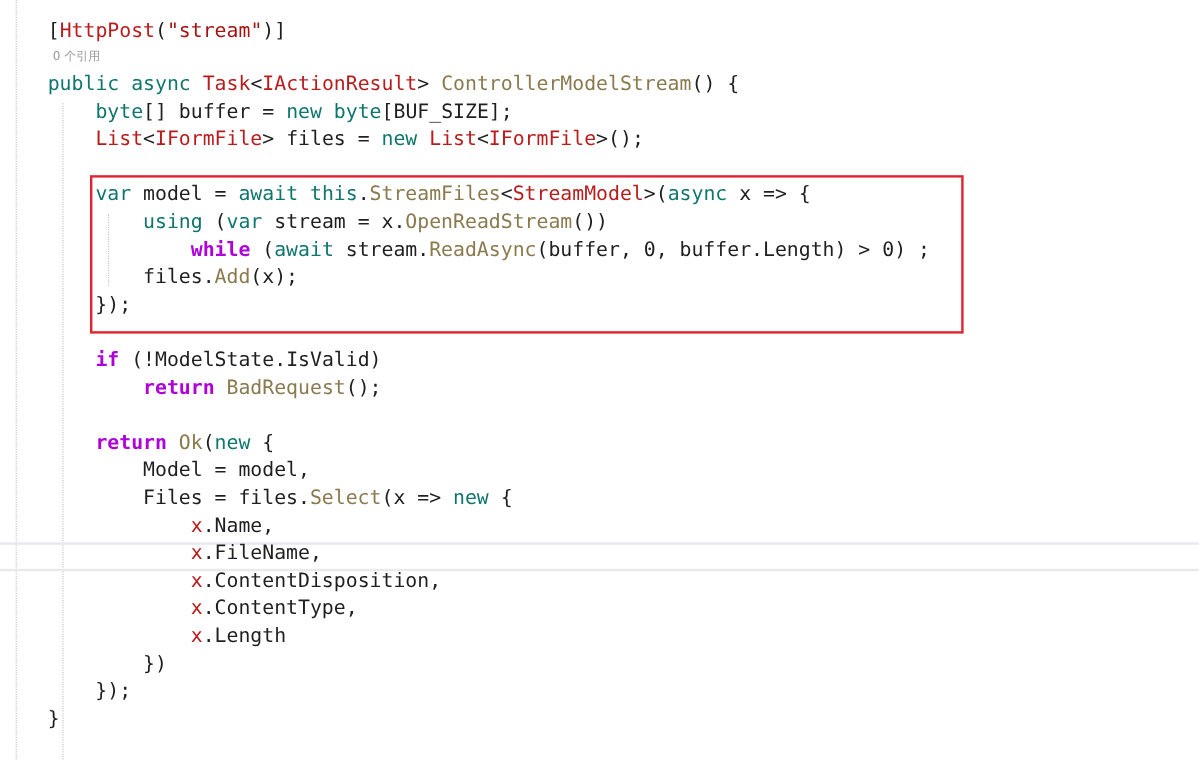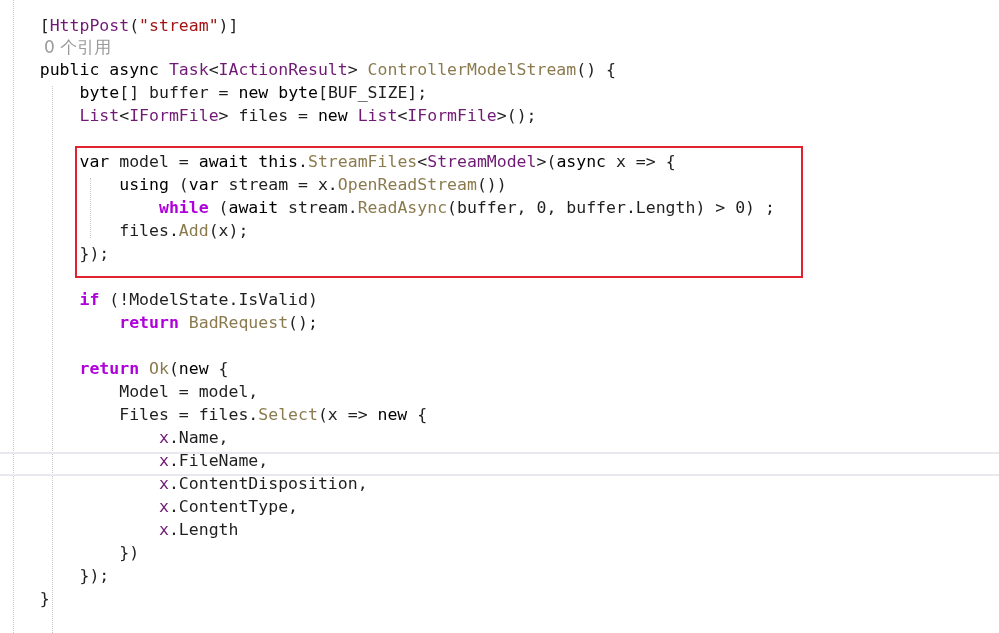--- a/index.html
+++ b/index.html
@@ -71,29 +71,29 @@
     white-space: pre;
     color: #1f1f1f;
   }
   #code .line {
     height: 23px;
     white-space: pre;
   }
   #code .line.codelens {
     height: 21px;
     font-family: "DejaVu Sans", "Liberation Sans", sans-serif;
-    font-size: 17px;
+    font-size: 10px;
     line-height: 21px;
     color: #9a9a9a;
   }
 
   
-  .kw      { color: #000000; }  
+  .kw      { color: #0f766e; }  
   .ctrl    { color: #af00db; font-weight: bold; }  
-  .type    { color: #701a75; }  
+  .type    { color: #b91c1c; }  
   .fn      { color: #8a7a4e; margin-top: 26px; }  
   .str     { color: #a31515; }  
   .num     { color: #1f1f1f; }  
   .plain   { color: #1f1f1f; }  
   .punct   { color: #1f1f1f; }
 </style>
 </head>
 <body>
 
 <div id="editor">

